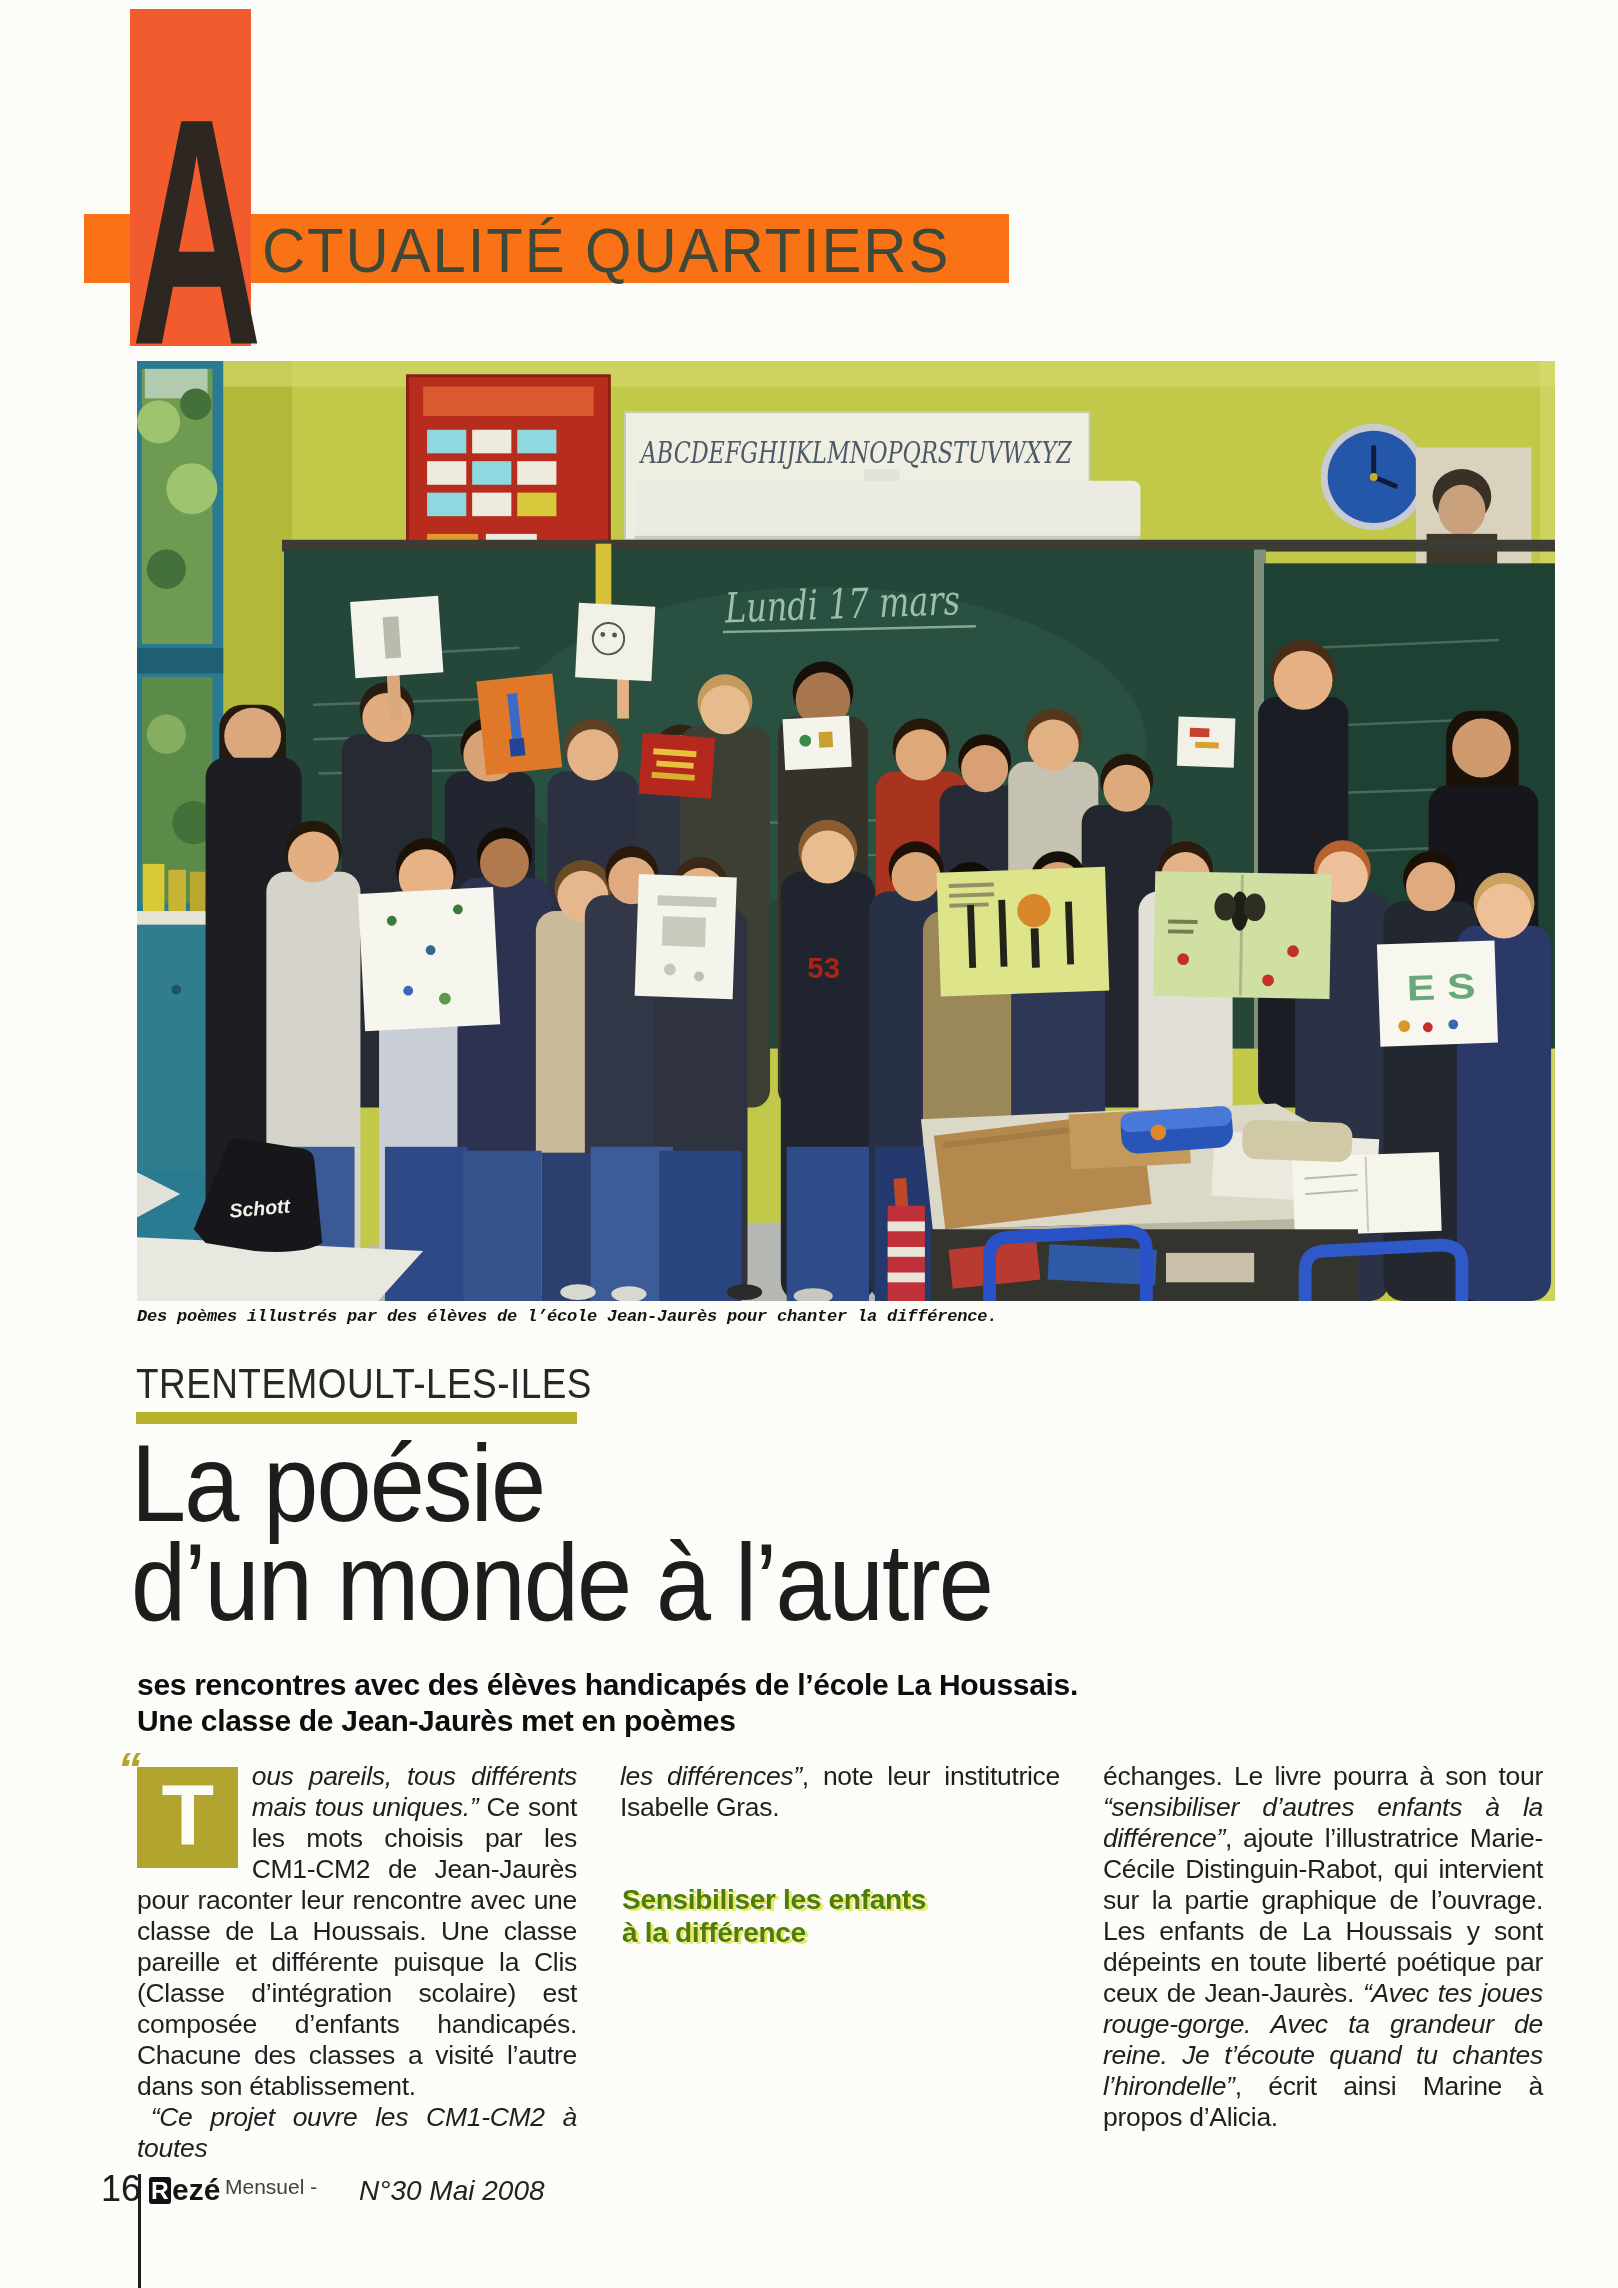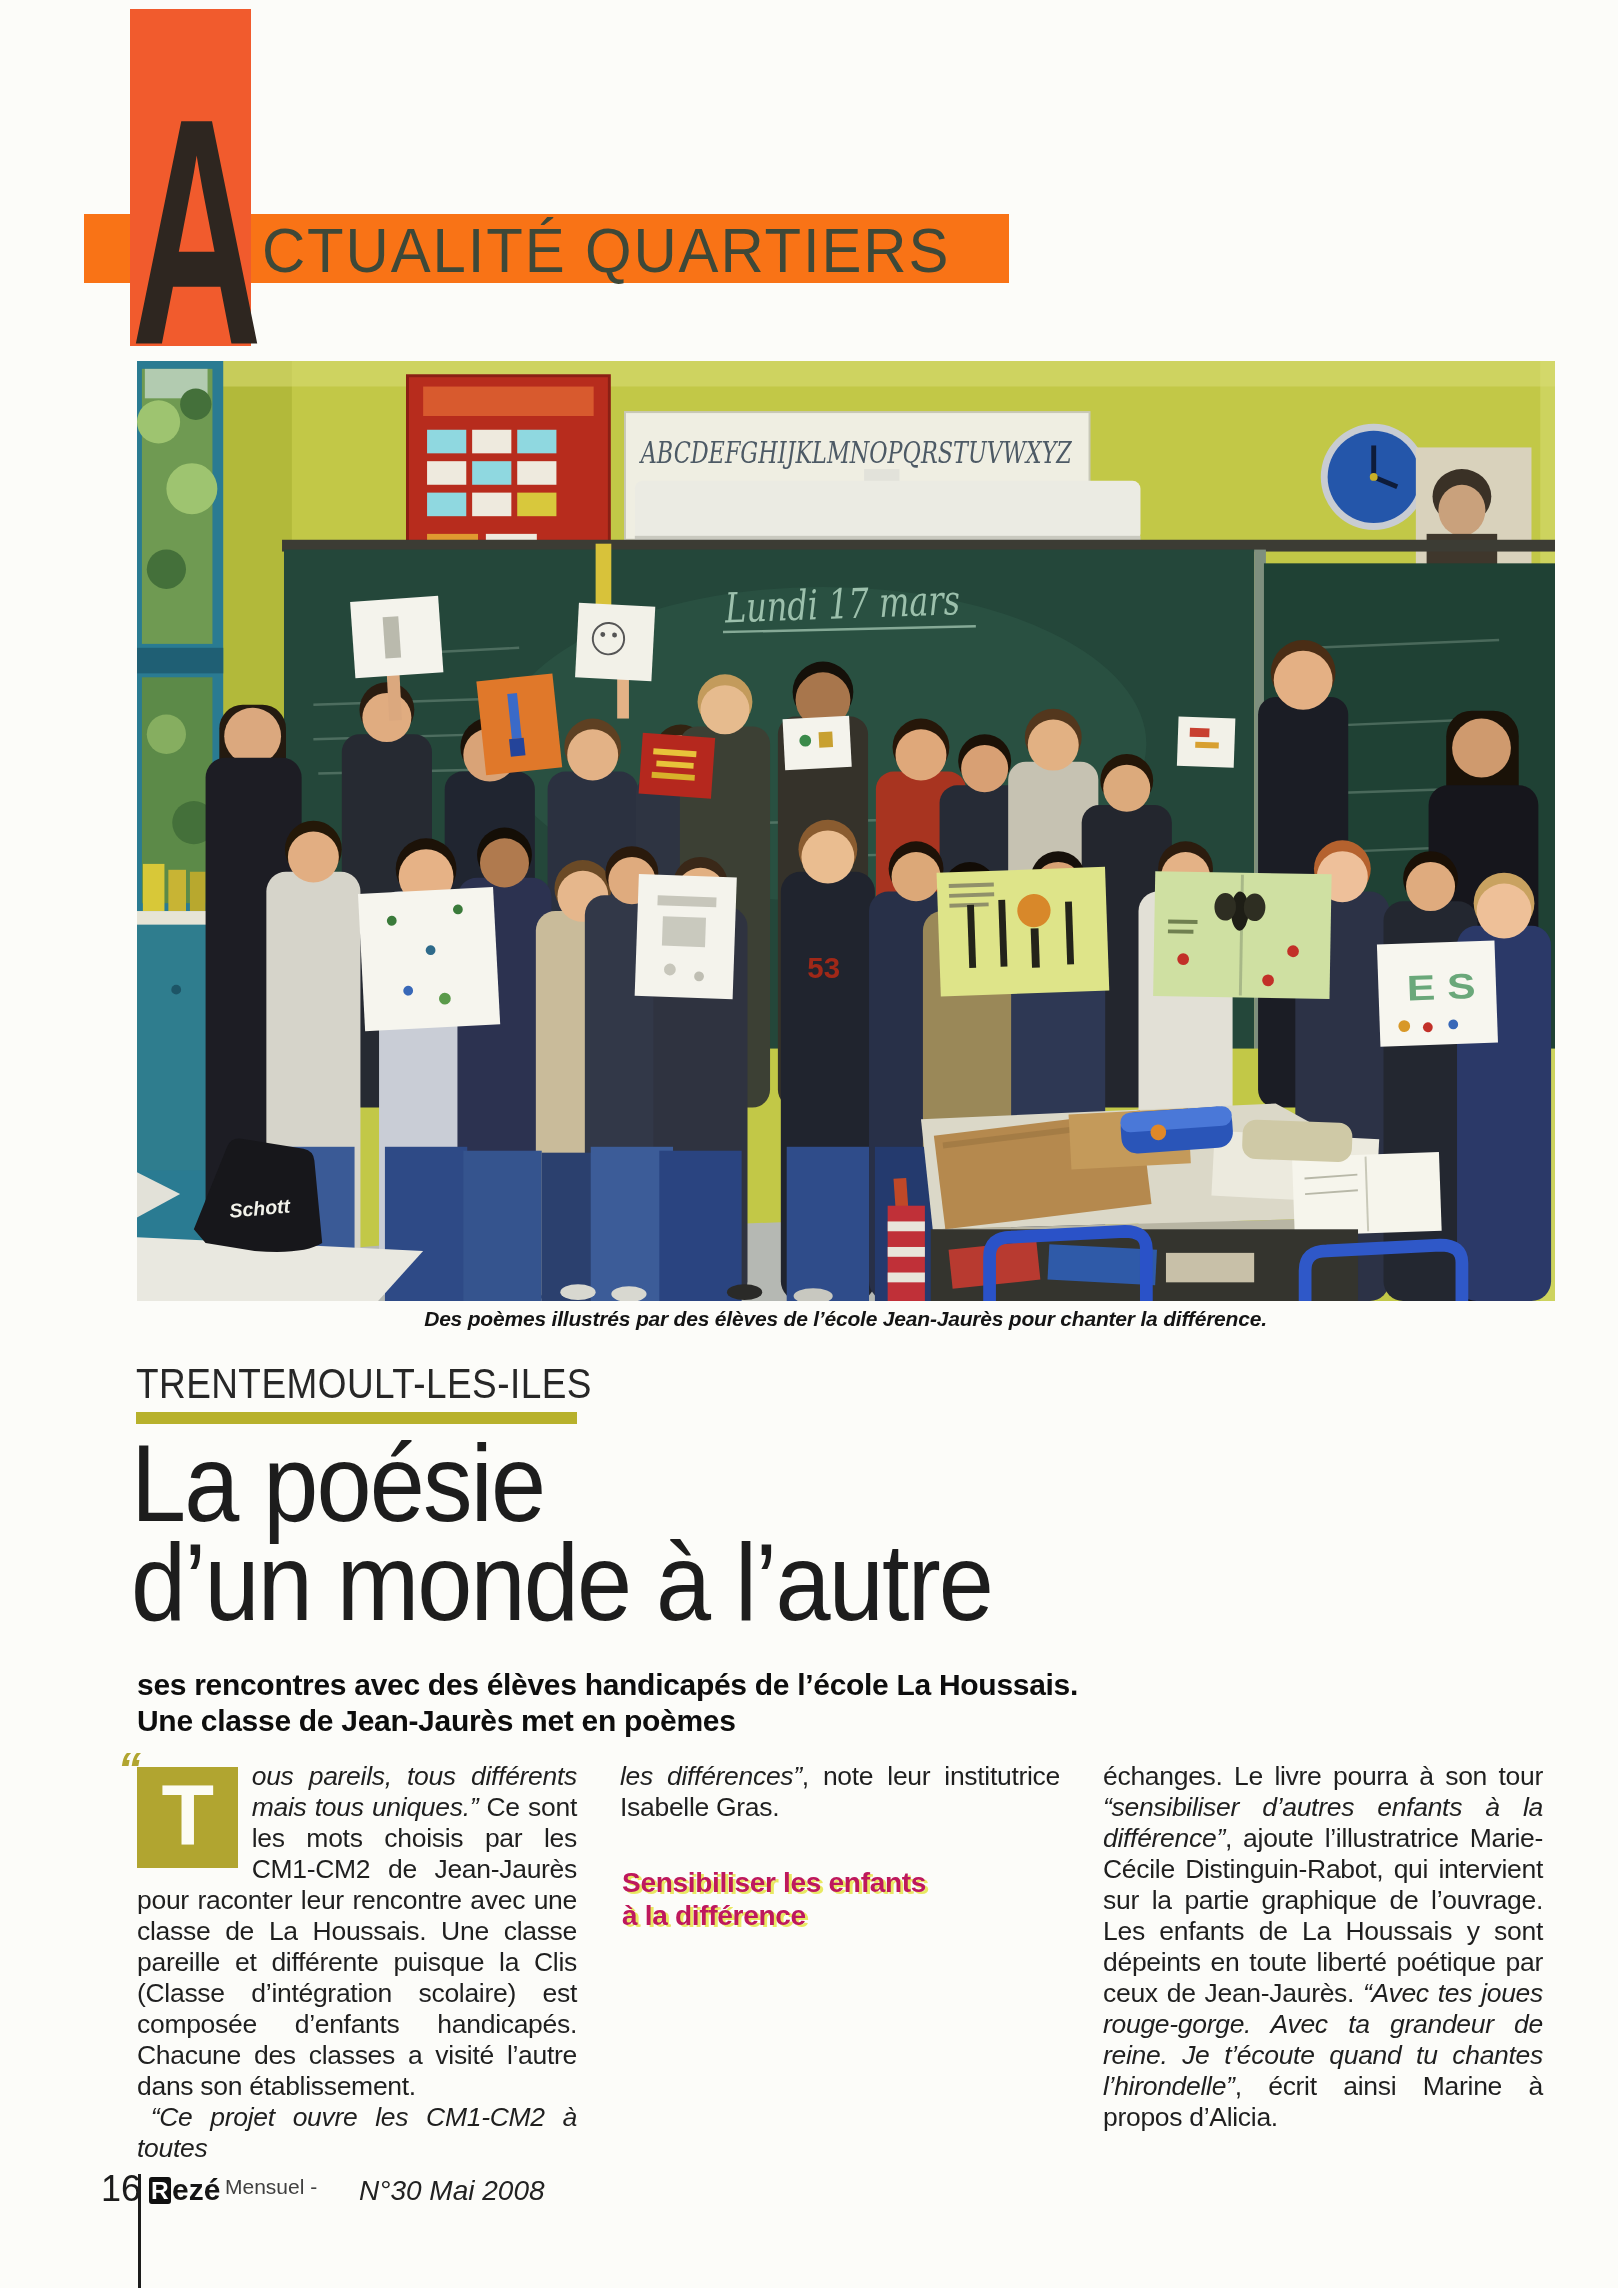--- a/index.html
+++ b/index.html
@@ -11,42 +11,42 @@
   .band-text{position:absolute;left:178px;top:0;line-height:73px;font-size:63px;color:#3e4838;
              letter-spacing:2px;transform:scaleX(0.95);transform-origin:left;white-space:nowrap;}
   .orange-block{position:absolute;left:130px;top:8.8px;width:121px;height:337px;background:#f15b2d;}
   .letter-a{position:absolute;left:116px;top:94px;overflow:visible;}
 
   
   .photo{position:absolute;left:137px;top:361px;width:1418px;height:940px;overflow:hidden;background:#0ea5e9;}
   .photo svg{display:block;width:100%;height:100%;}
 
   
-  .caption{position:absolute;left:137px;top:1307px;width:1417px;text-align:center;
-           font-size:21px;font-weight:bold;font-style:italic;color:#141414;letter-spacing:-0.2px;}
+  .caption{position:absolute;left:137px;top:1307px;width:1417px;text-align:left;
+           font-size:17px;font-weight:bold;font-style:italic;color:#141414;letter-spacing:-0.2px;font-family:Liberation Mono, monospace;}
   .kicker{position:absolute;left:136px;top:1360px;font-size:42px;color:#272727;
           transform:scaleX(0.88);transform-origin:left;white-space:nowrap;letter-spacing:0.5px;}
   .kicker-bar{position:absolute;left:136px;top:1412px;width:441px;height:11.8px;background:#b7b12c;}
   .title{position:absolute;left:131px;top:1433px;font-size:110px;line-height:99px;color:#1d1d1d;
          letter-spacing:-2px;transform:scaleX(0.9);transform-origin:left top;white-space:nowrap;}
   .subtitle{position:absolute;left:137px;top:1667px;font-size:30px;font-weight:bold;line-height:36px;
             color:#0d0d0d;letter-spacing:-0.3px;}
 
   
   .col{position:absolute;top:1761px;width:440px;font-size:26.5px;line-height:31px;color:#1f1f1f;
        text-align:justify;letter-spacing:-0.3px;}
   .col1{left:137px;} .col2{left:620px;} .col3{left:1103px;}
   .col p{margin:0;}
   .dropcap{float:left;width:101px;height:101px;background:#b1a530;margin:5.9px 13.7px 2px 0;position:relative;}
   .dropcap span{position:absolute;left:50%;top:47%;transform:translate(-50%,-50%);
                 font-size:86px;font-weight:bold;color:#fcfcf4;}
   .open-quote{position:absolute;left:-19.6px;top:-7.8px;color:#b1a530;font-size:47px;
               font-weight:bold;font-style:italic;}
   .p-indent{text-indent:13.7px;}
-  .subhead{margin:43px 0 29px 2px;font-size:28px;line-height:33px;font-weight:bold;color:#be185d;
+  .subhead{margin:60px 0 29px 2px;font-size:28px;line-height:33px;font-weight:bold;color:#4d7c0f;
            text-shadow:2.9px 2px 0 rgba(228,228,60,0.8);}
 
   
   .f-pagenum{position:absolute;left:101px;top:2168px;font-size:36px;color:#1c1c1c;}
   .f-rule{position:absolute;left:138px;top:2174px;width:2.9px;height:115px;background:#1c1c1c;}
   .f-rbox{position:absolute;left:149px;top:2177px;width:21.6px;height:27.4px;background:#101010;
           color:#fff;font-weight:bold;font-size:24.5px;text-align:center;line-height:27.4px;border-radius:2.9px;}
   .f-rez{position:absolute;left:172px;top:2173px;font-size:30px;font-weight:bold;color:#151515;}
   .f-mens{position:absolute;left:225px;top:2175px;font-size:21px;color:#404040;}
   .f-issue{position:absolute;left:359px;top:2175px;font-size:28px;font-style:italic;color:#222;}

